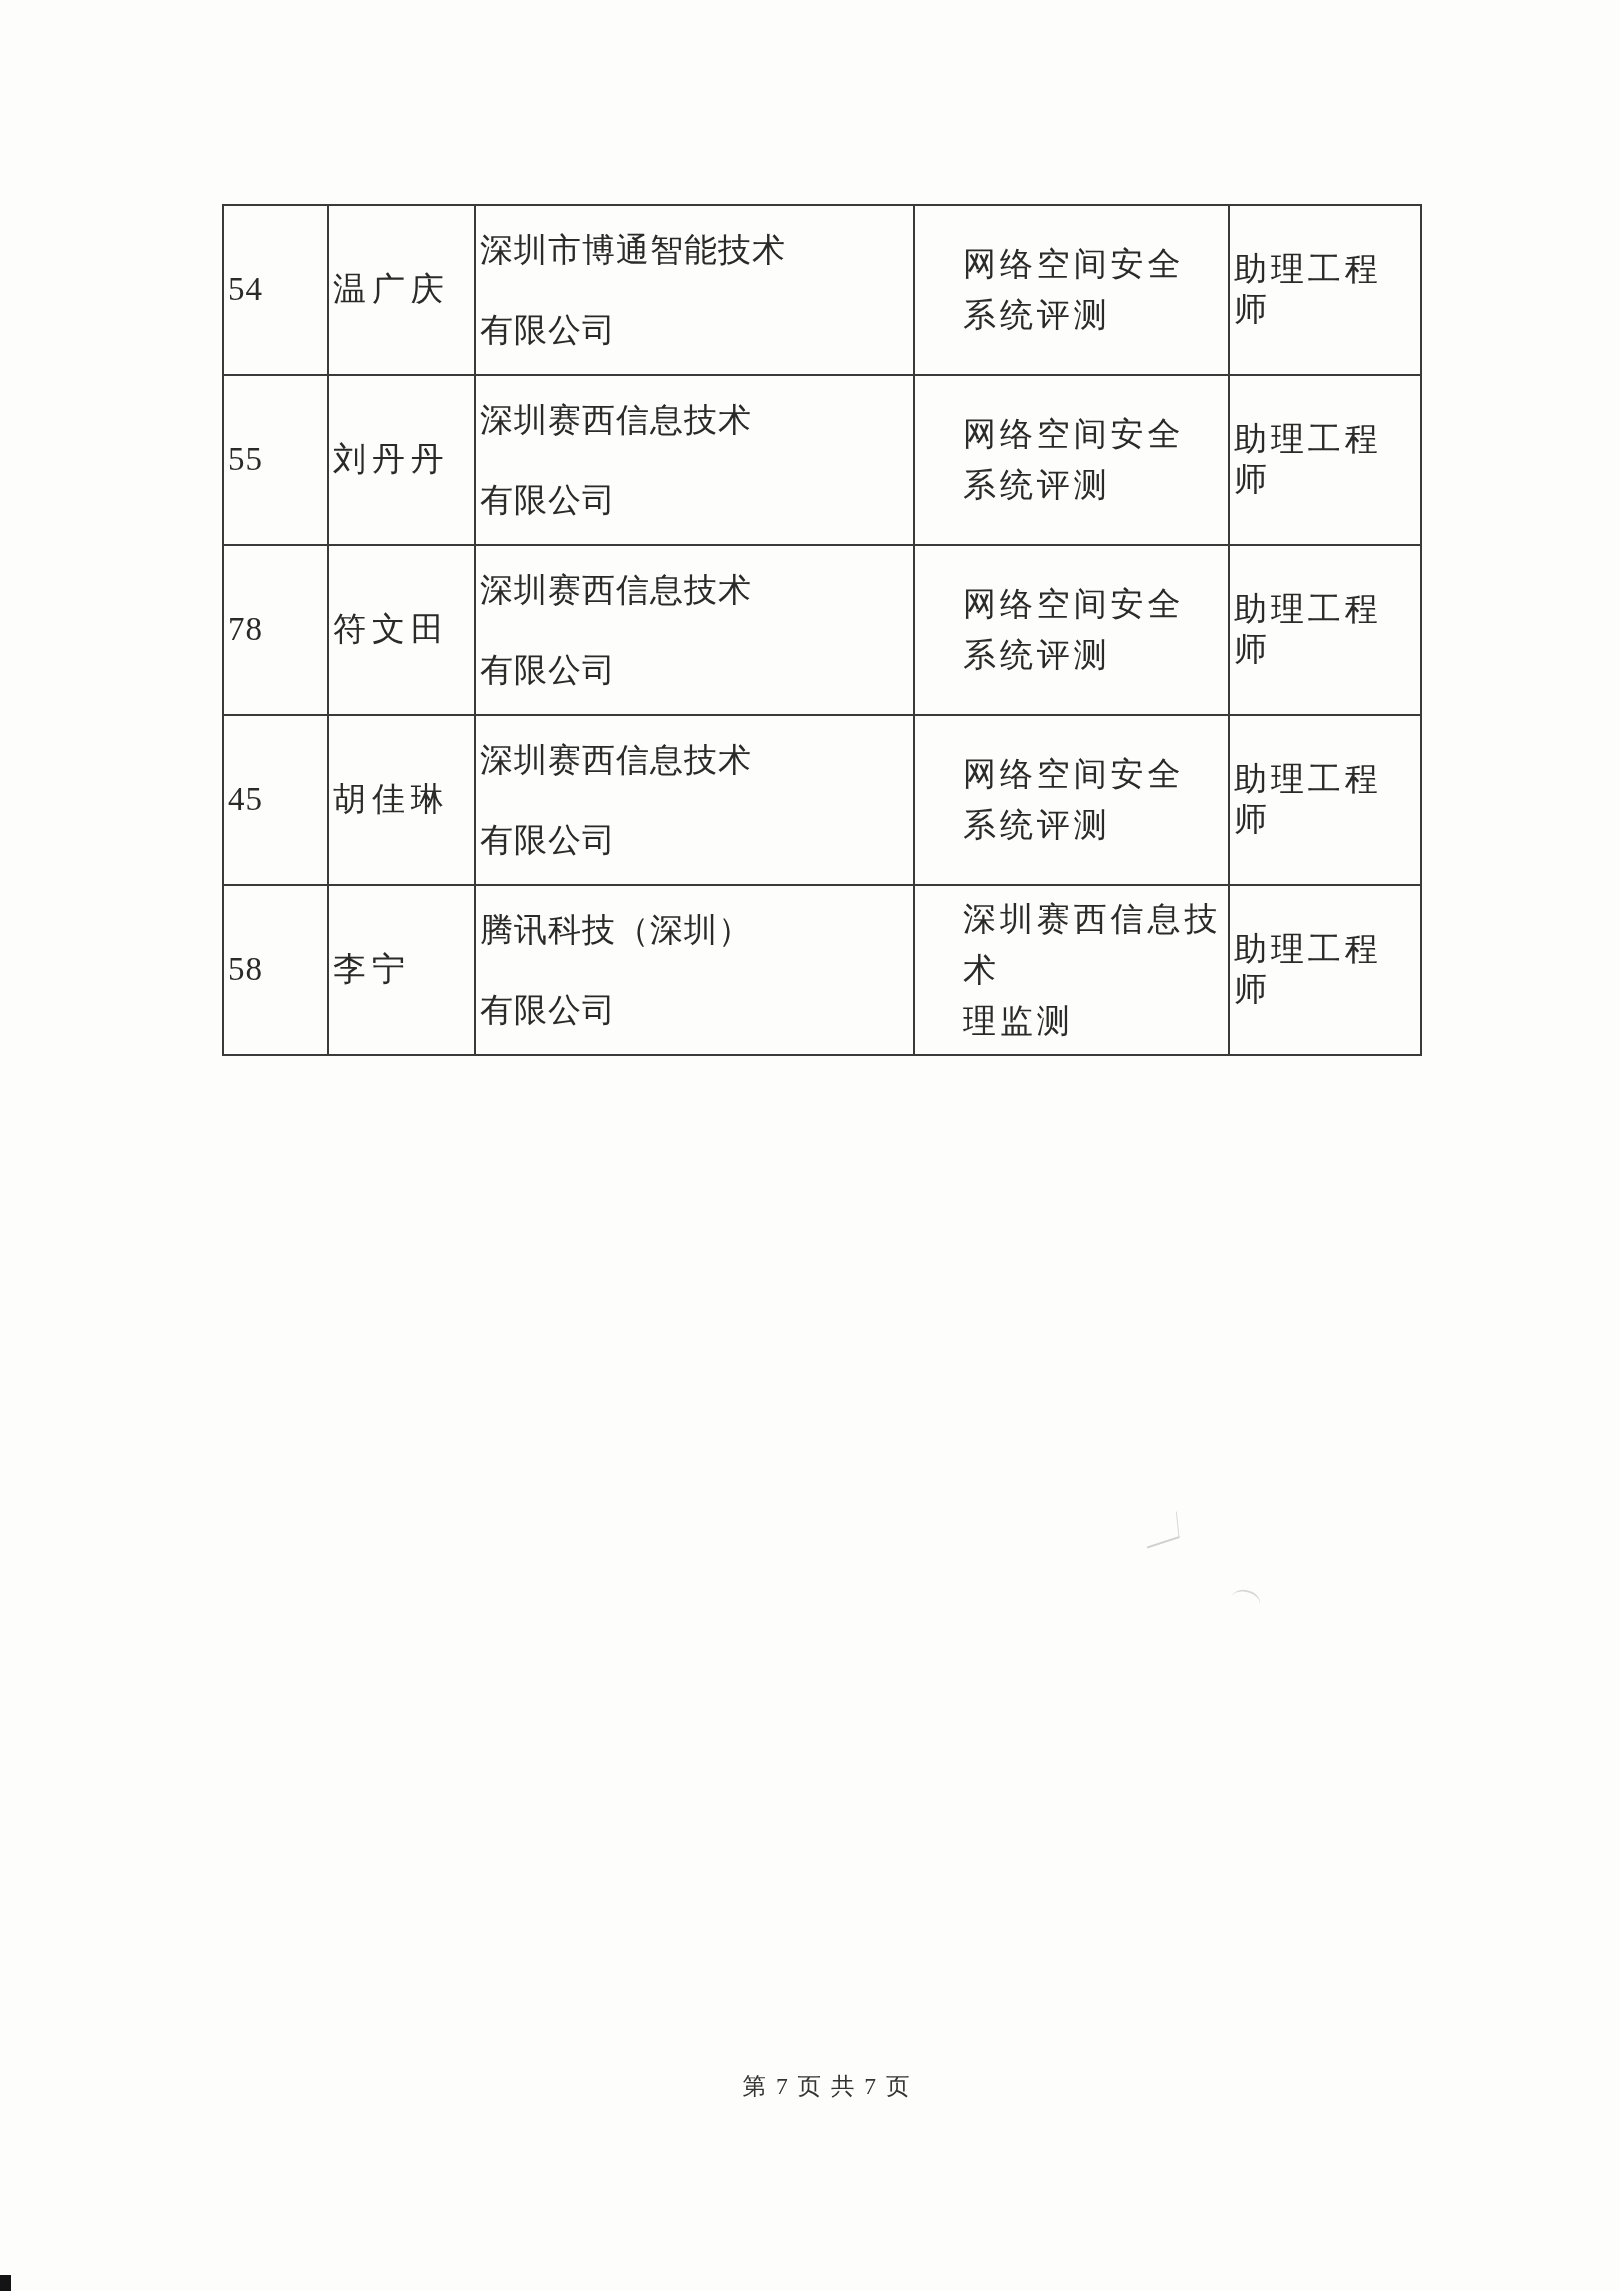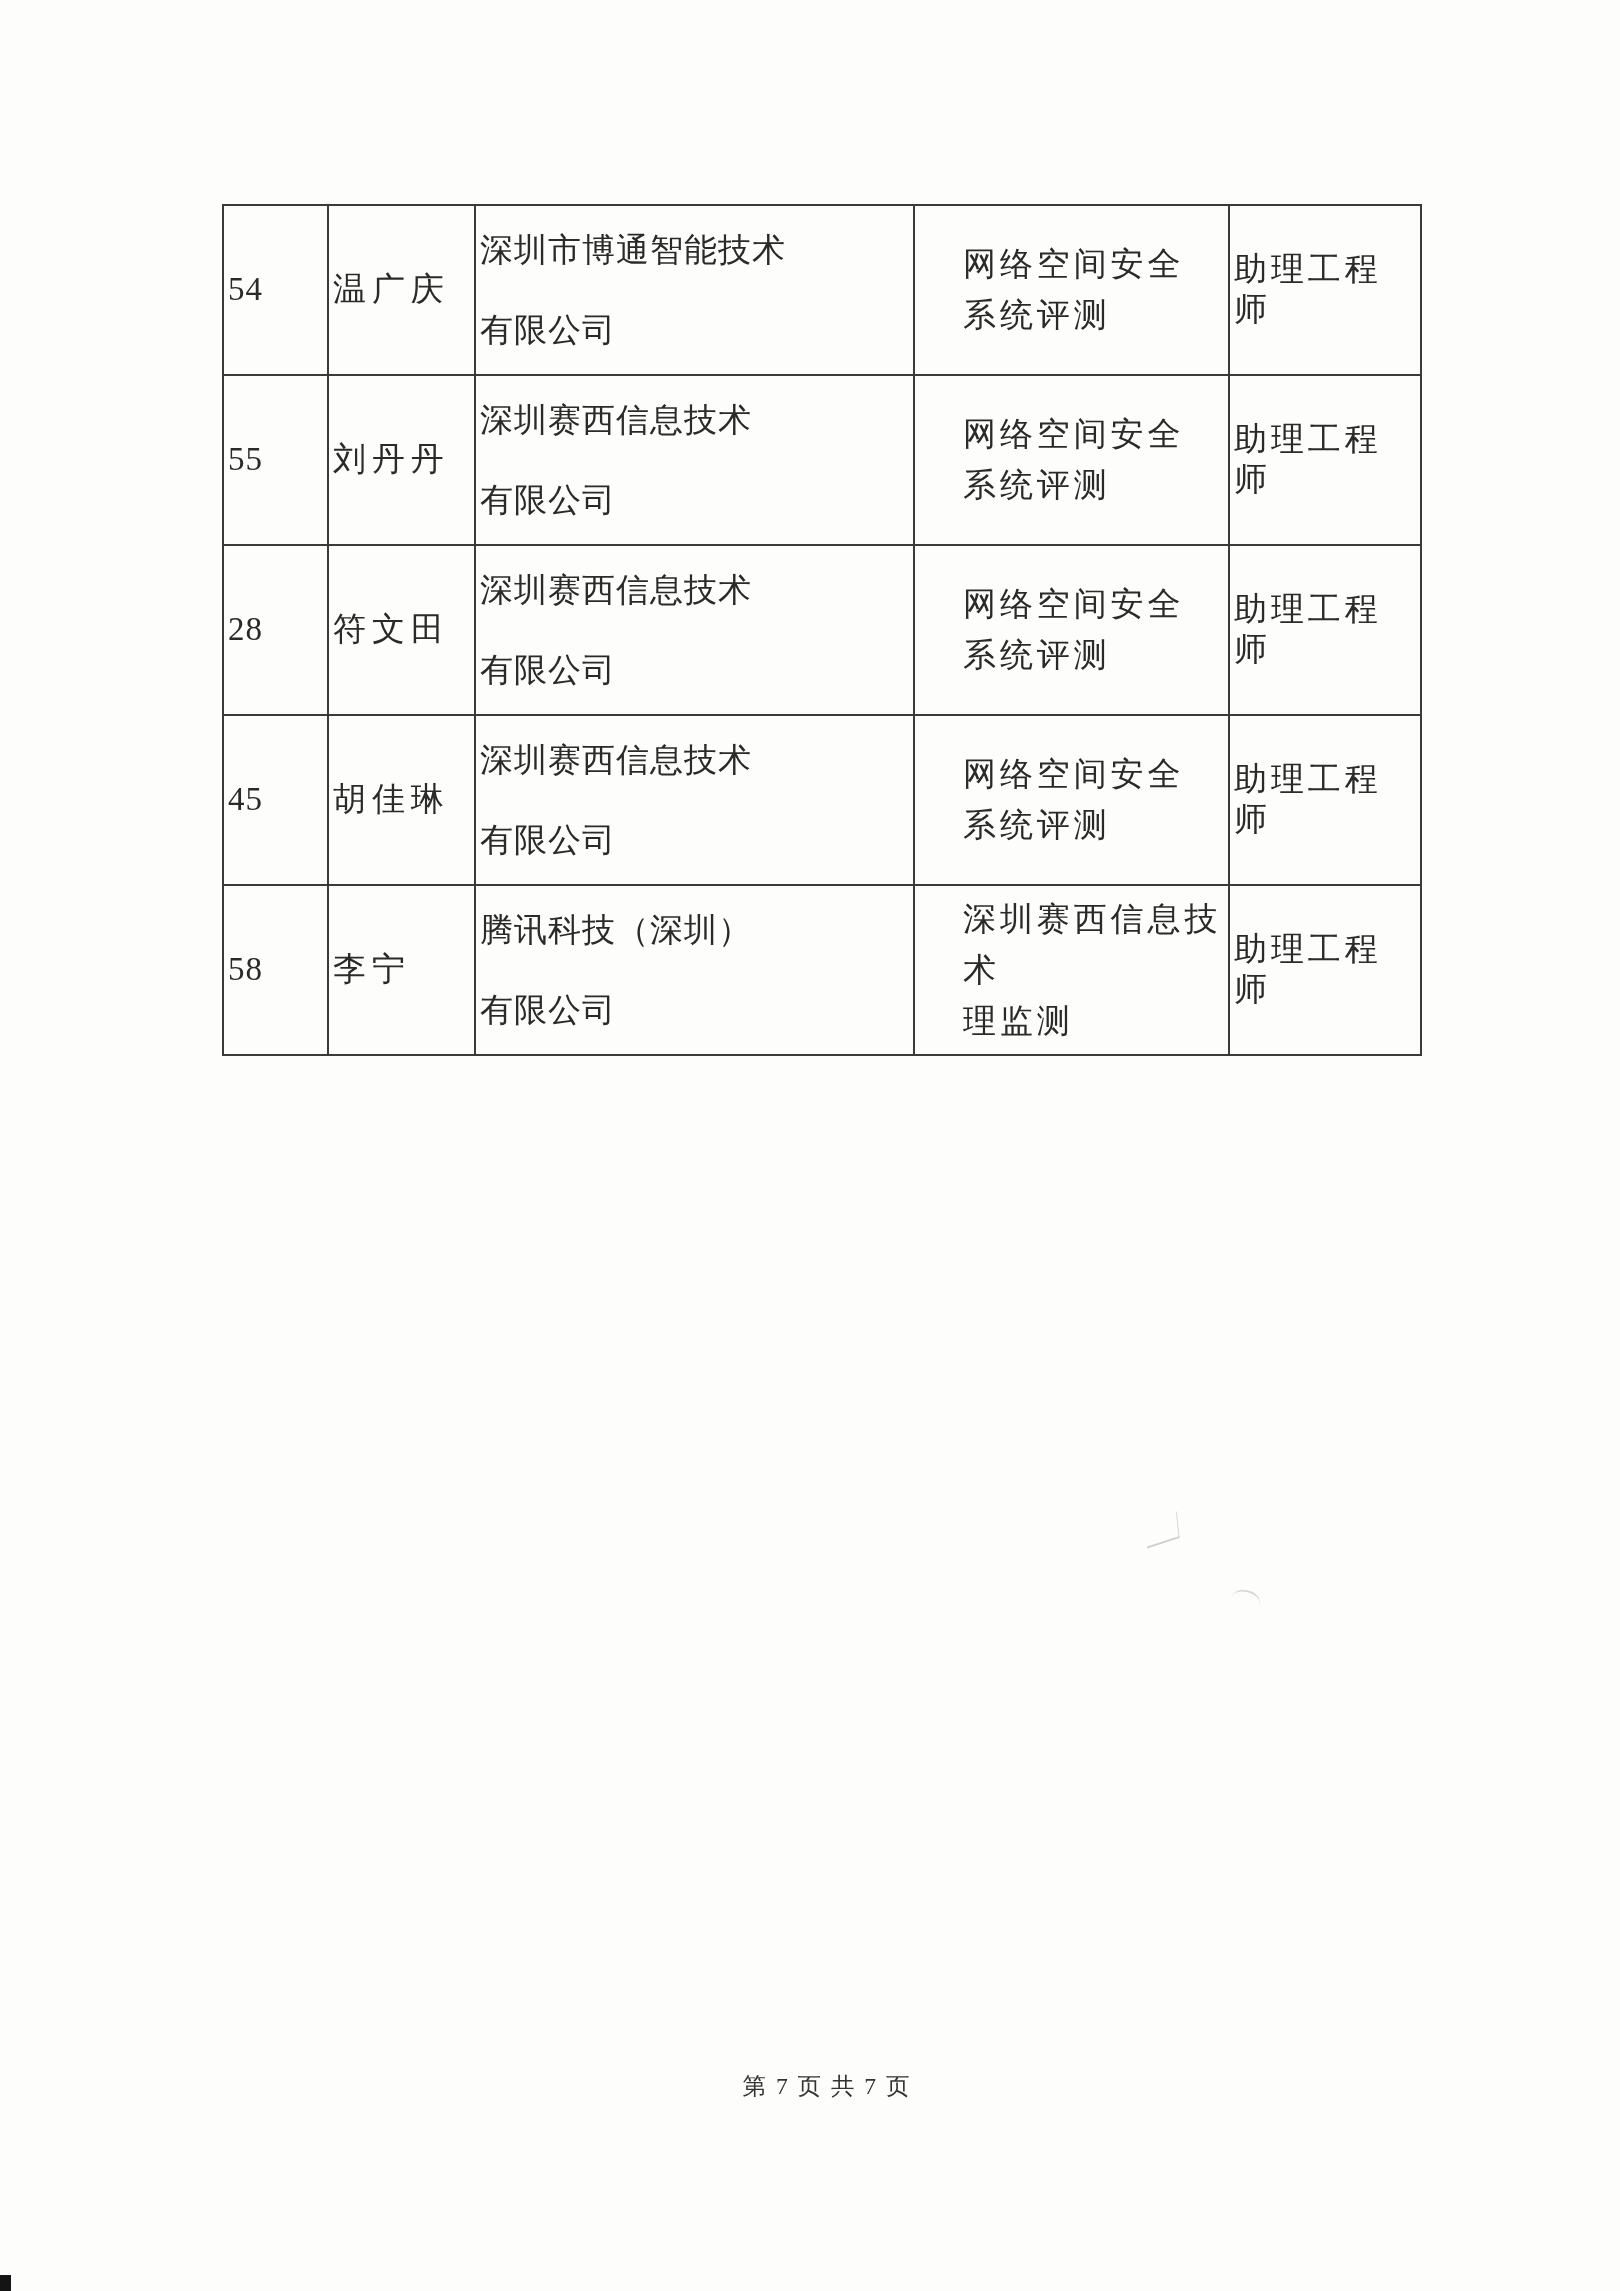--- a/index.html
+++ b/index.html
@@ -117,21 +117,21 @@
           <div class="line">深圳赛西信息技术</div>
           <div class="line">有限公司</div>
         </td>
         <td class="c-field">
           <div class="line">网络空间安全</div>
           <div class="line">系统评测</div>
         </td>
         <td class="c-title">助理工程师</td>
       </tr>
       <tr>
-        <td class="c-no">28</td>
+        <td class="c-no">78</td>
         <td class="c-name">符文田</td>
         <td class="c-company">
           <div class="line">深圳赛西信息技术</div>
           <div class="line">有限公司</div>
         </td>
         <td class="c-field">
           <div class="line">网络空间安全</div>
           <div class="line">系统评测</div>
         </td>
         <td class="c-title">助理工程师</td>

